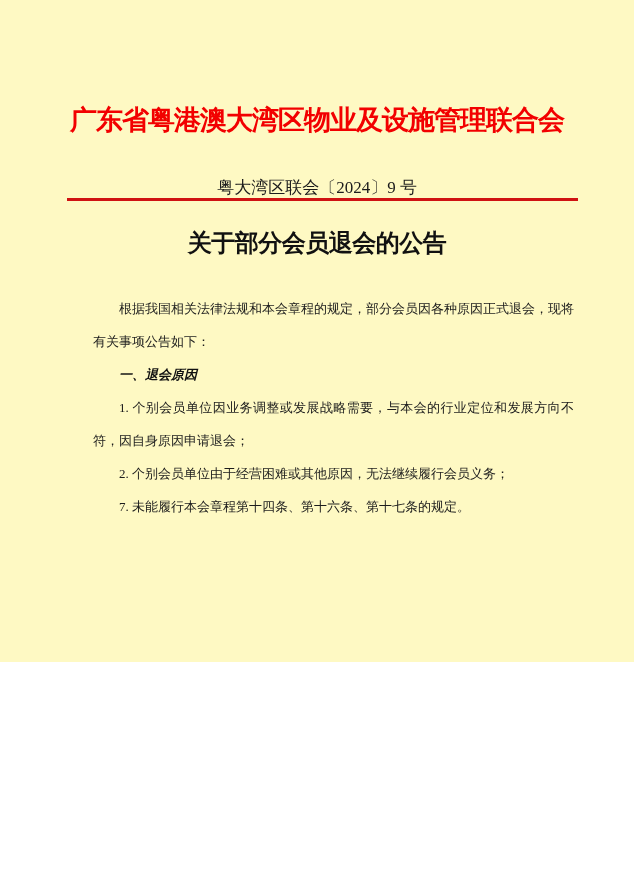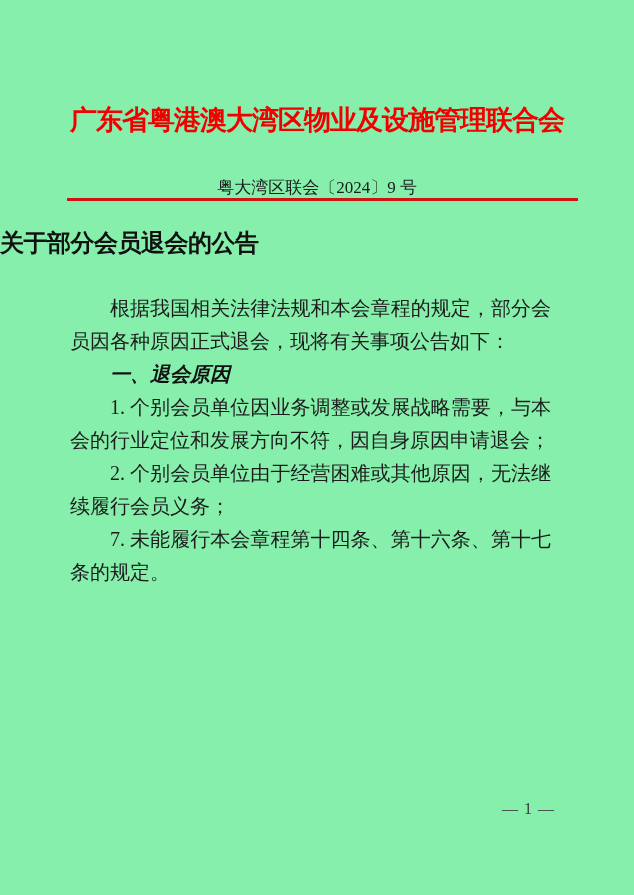--- a/index.html
+++ b/index.html
@@ -3,22 +3,22 @@
 <meta charset="utf-8">
 <style>
   html, body {
     margin: 0;
     padding: 0;
     background: #ffffff;
   }
   .page {
     position: relative;
     width: 634px;
-    height: 895px;
-    background: #86efac;
+    height: 662px;
+    background: #fef9c3;
     overflow: hidden;
     font-family: "Liberation Serif", "DejaVu Serif", serif;
     color: #1c1c1c;
   }
   .org-title {
     position: absolute;
     top: 103px;
     left: 0;
     width: 100%;
     margin: 0;
@@ -49,34 +49,34 @@
     width: 511px;
     height: 3px;
     background: var(--line-red, #cf1212);
   }
   .doc-title {
     position: absolute;
     top: 228px;
     left: 0;
     width: 100%;
     margin: 0;
-    text-align: left;
+    text-align: center;
     font-size: 24px;
     line-height: 30px;
     font-weight: 700;
     letter-spacing: -0.5px;
     color: #111111;
     white-space: nowrap;
   }
   .doc-body {
     position: absolute;
     top: 292px;
-    left: 70px;
+    left: 93px;
     width: 481px;
-    font-size: 20px;
+    font-size: 13px;
     line-height: 33px;
     text-align: justify;
     text-justify: inter-ideograph;
     color: #1c1c1c;
   }
   .doc-body p {
     margin: 0;
     text-indent: 2em;
   }
   .doc-body p.section-heading {

